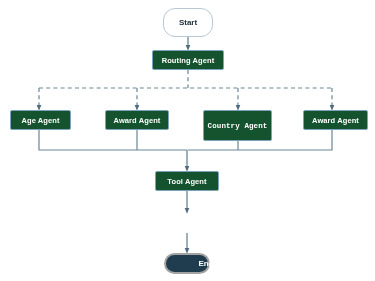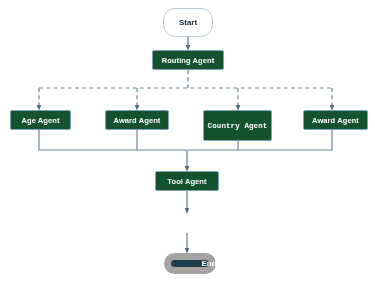--- a/index.html
+++ b/index.html
@@ -48,21 +48,21 @@
   .node-start {
     background: #ffffff;
     border: 1.2px solid #b9c9d3;
     border-radius: 12px;
     color: #23323c;
     font-size: 8px;
     font-weight: bold;
   }
   .node-end {
     background: #1f3d4f;
-    border: 7px solid #a3a3a3;
+    border: 2px solid #a3a3a3;
     border-radius: 12px;
     color: #ffffff;
     font-size: 8px;
     font-weight: bold;
     padding-left: 38px;
   }
 </style>
 </head>
 <body>
 

